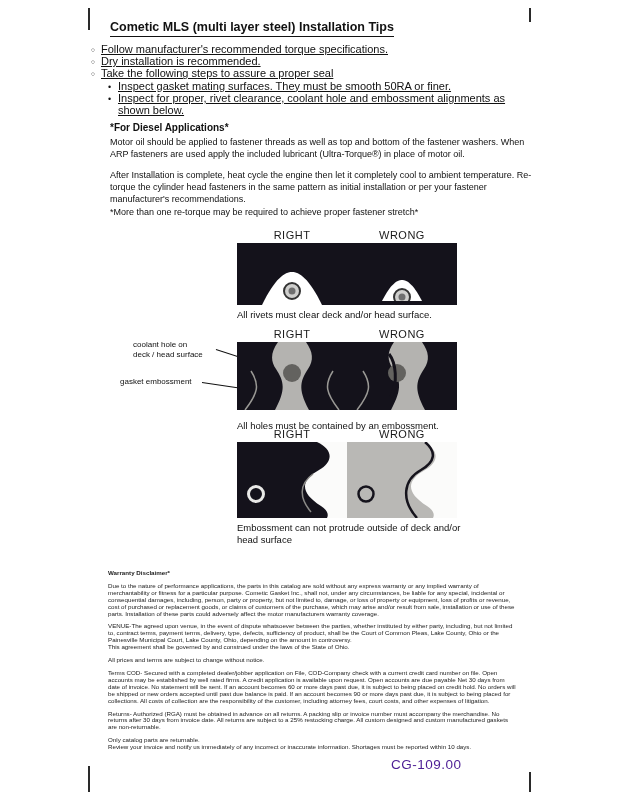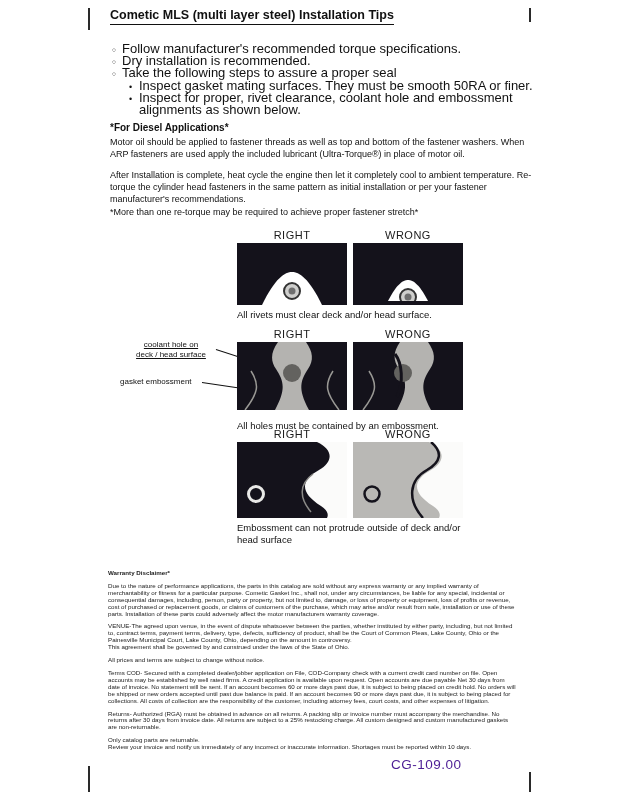--- a/index.html
+++ b/index.html
@@ -16,62 +16,62 @@
     overflow:hidden;
   }
   
   .crop { position:absolute; width:2px; background:#2a2a2a; }
   .crop.tl { left:88px;  top:8px;   height:22px; }
   .crop.tr { left:529px; top:8px;   height:14px; }
   .crop.bl { left:88px;  top:766px; height:26px; }
   .crop.br { left:529px; top:772px; height:20px; }
 
   .title {
-    position:absolute; left:110px; top:8px;
+    position:absolute; left:110px; top:20px;
     font-size:12.5px; font-weight:bold;
     border-bottom:1.5px solid #111; padding-bottom:2px;
     white-space:nowrap;
   }
 
   .bullets {
-    position:absolute; left:112px; top:43px;
-    list-style:none; font-size:13px; line-height:12.2px; width:440px;
+    position:absolute; left:91px; top:43px;
+    list-style:none; font-size:11px; line-height:12.2px; width:440px;text-decoration:underline;
   }
   .bullets li { position:relative; padding-left:10px; }
   .bullets li.sub { margin-left:17px; }
   .marker { position:absolute; left:0; top:0; }
   .marker.circ::before { content:"○"; font-size:6.5px; position:relative; top:-1px; }
   .marker.dot::before  { content:"•"; font-size:9px; }
 
   .diesel-heading {
     position:absolute; left:110px; top:122px;
     font-size:10px; font-weight:bold;
   }
   .para { position:absolute; left:110px; width:425px; font-size:9px; line-height:12.2px; }
   .para1 { top:136px; }
   .para2 { top:169px; }
   .para3 { top:206px; }
 
   
   .fig { position:absolute; }
-  .fig-cols { display:flex; gap:6px; }
+  .fig-cols { display:flex; }
   .fig-col { width:110px; }
   .fig-label { text-align:center; font-size:11px; letter-spacing:0.5px; color:#1a1a1a; height:14px; }
   .fig-col svg { display:block; }
   .fig-caption { font-size:9.5px; margin-top:4px; color:#111; }
 
   .fig1 { left:237px; top:229px; }
   .fig3 { left:237px; top:428px; }
   .fig3 .fig-caption { width:238px; line-height:11.5px; }
 
   .fig2 { left:120px; top:328px; width:390px; height:112px; }
   .fig2 .fig-cols { position:absolute; left:117px; top:0; }
   .fig2 .fig-caption { position:absolute; left:117px; top:88px; width:240px; }
   .callout { position:absolute; font-size:8px; line-height:9.5px; color:#111; }
-  .callout1 { left:4px; top:12px; width:94px; text-align:center;text-decoration:underline; }
+  .callout1 { left:13px; top:12px; width:94px; text-align:left; }
   .callout2 { left:0; top:49px; width:80px; }
   .cline { position:absolute; border-top:1px solid #111; transform-origin:left center; }
   .cline1 { left:96px; top:21px; width:80px; transform:rotate(18deg); }
   .cline2 { left:82px; top:54px; width:64px; transform:rotate(8.5deg); }
 
   
   .legal {
     position:absolute; left:108px; top:570px; width:410px;
     font-size:6.2px; line-height:6.9px; color:#222;
   }

